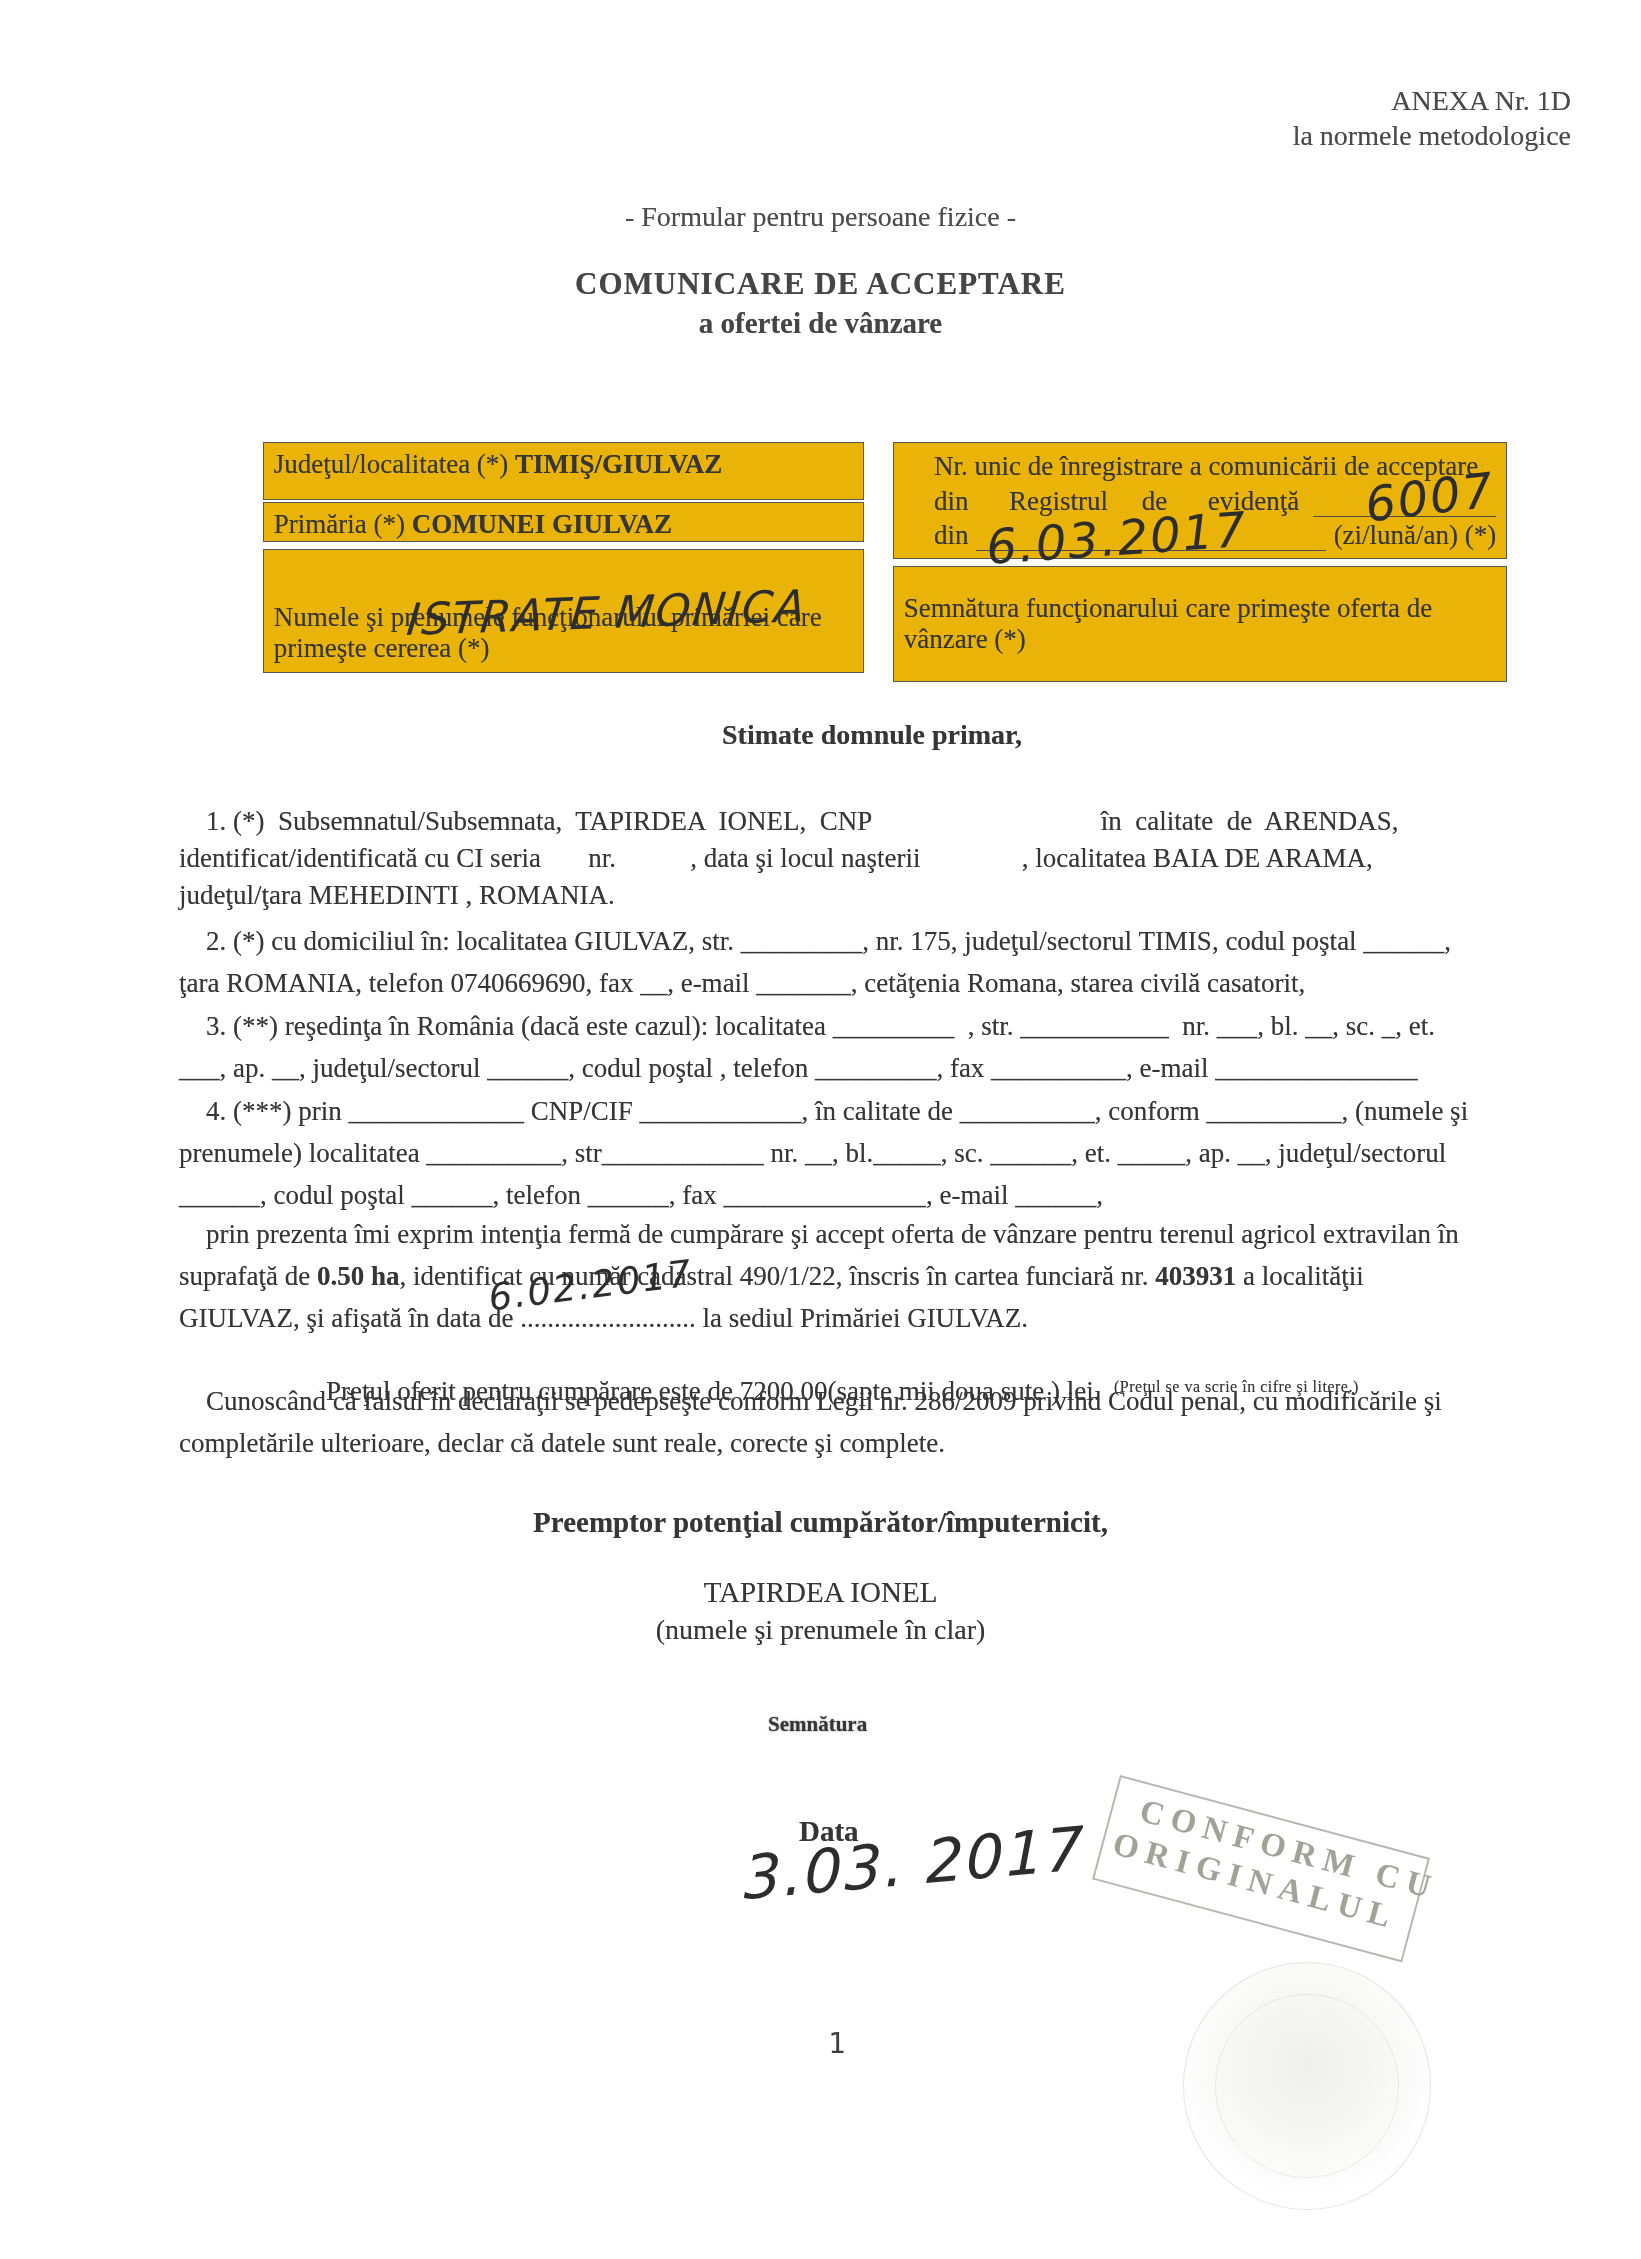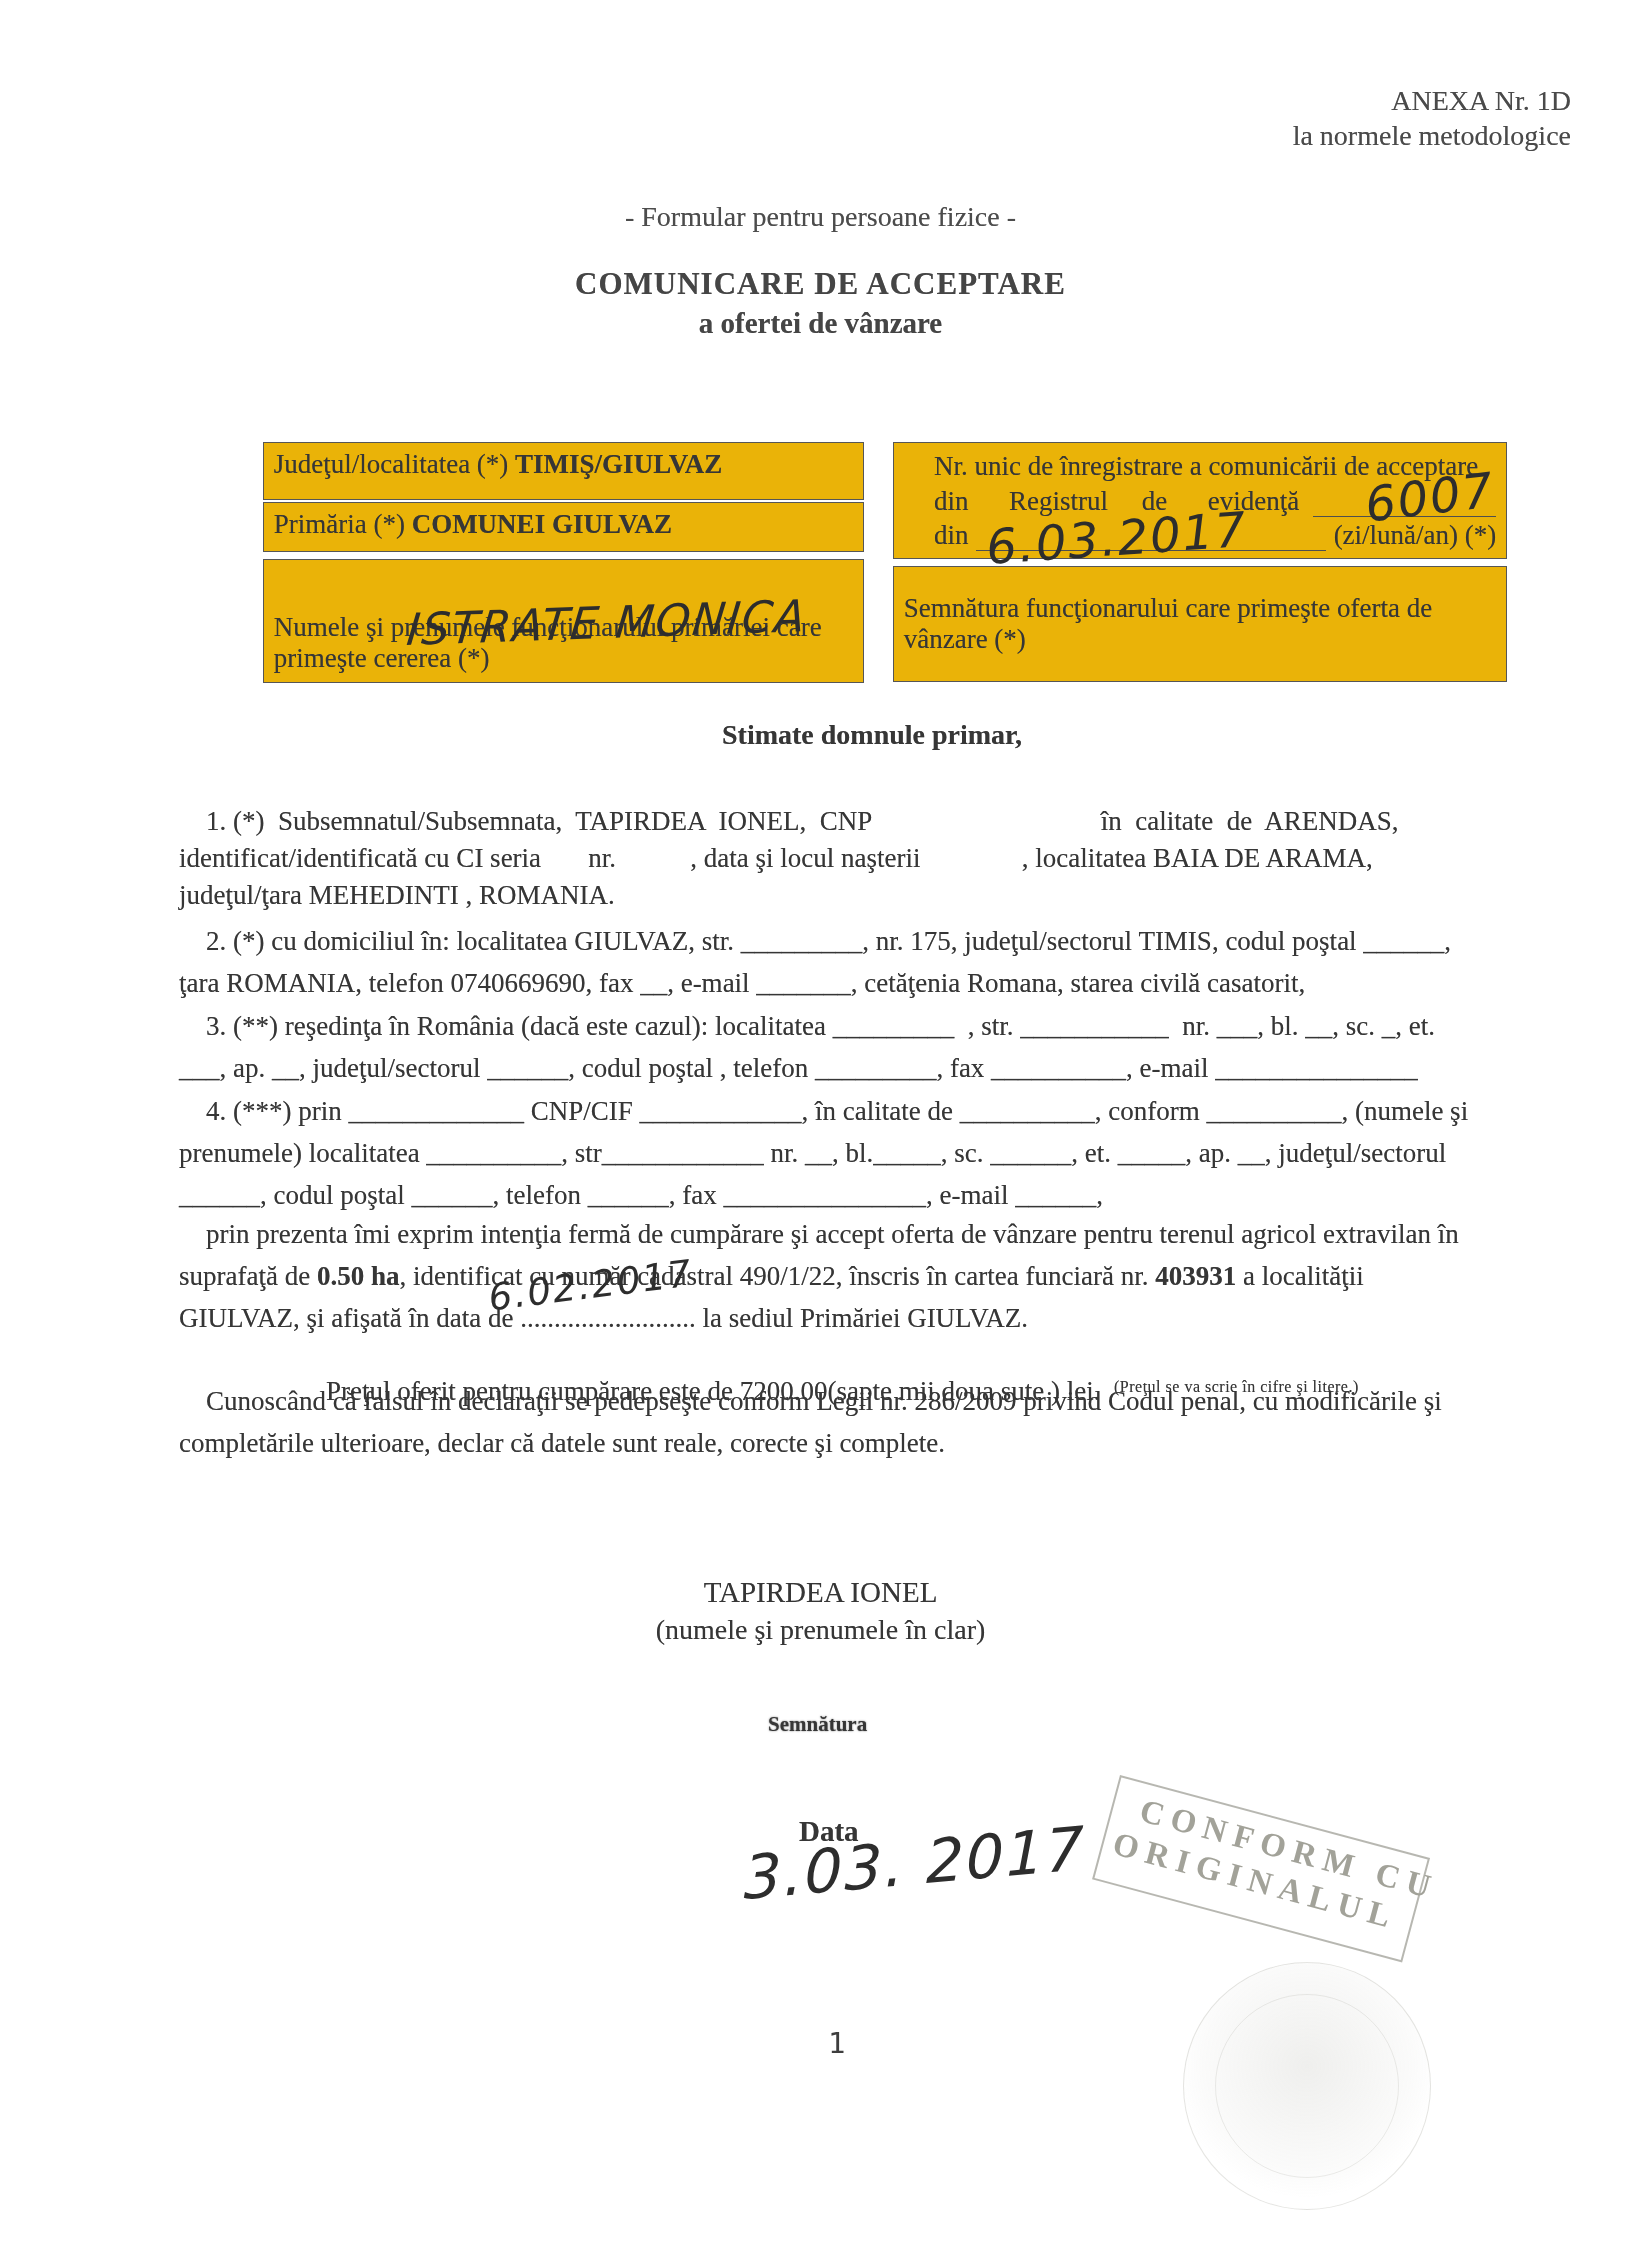--- a/index.html
+++ b/index.html
@@ -19,21 +19,21 @@
   .title1{top:266px;font-size:31px;letter-spacing:1px;color:#454545;}
   .title2{top:307px;font-size:29px;color:#454545;}
 
   
   .htable{left:263px;top:442px;width:1244px;display:flex;}
   .hcol{display:flex;flex-direction:column;}
   .hcol-l{width:601px;margin-right:29px;}
   .hcol-r{width:614px;}
   .hcell{border:1.9px solid #565656;font-size:27px;padding:5.8px 9.7px;box-sizing:border-box;position:relative;background:#eab308;}
   .rowgap2{margin-top:1.9px;} .rowgap6{margin-top:6.8px;}
-  .cell-judet{height:58px;} .cell-prim{height:50px;}
+  .cell-judet{height:58px;} .cell-prim{height:40px;}
   .cell-nume{height:124px;display:flex;flex-direction:column;justify-content:flex-end;padding-bottom:7.7px;}
   .cell-nr{height:117px;padding-top:7.7px;padding-left:40px;}
   .cell-semn{height:116px;display:flex;flex-direction:column;justify-content:center;}
   .r1row{display:flex;align-items:flex-end;margin-top:3.9px;position:relative;}
   .fill-line{flex:1;border-bottom:1.9px solid #4f4f4f;height:25px;position:relative;margin:0 7.7px;}
   .fill-short{flex:1;height:25px;position:relative;border-bottom:1.9px solid #4f4f4f;margin-left:13.5px;}
 
   
   .hw{font-family:"DejaVu Sans",sans-serif;font-style:italic;color:#2d2d2d;letter-spacing:1.9px;text-shadow:none;line-height:1;}
   .hw-name{position:absolute;left:143px;top:41px;font-size:44px;transform:rotate(-2deg) skewX(-8deg);white-space:nowrap;}
@@ -163,20 +163,21 @@
 
   <div class="abs price">
     <span>Preţul oferit pentru cumpărare este de 7200.00(sapte mii doua sute ) lei.  </span><span class="price-note">(Preţul se va scrie în cifre şi litere.)</span>
   </div>
 
   <div class="abs para legal">
       <div>    Cunoscând că falsul în declaraţii se pedepseşte conform Legii nr. 286/2009 privind Codul penal, cu modificările şi</div>
       <div>completările ulterioare, declar că datele sunt reale, corecte şi complete.</div>
     </div>
 
+  <div class="abs center preemptor b">Preemptor potenţial cumpărător/împuternicit,</div>
   <div class="abs center pname">TAPIRDEA IONEL</div>
   <div class="abs center pnote">(numele şi prenumele în clar)</div>
 
   <div class="abs semn-label b">Semnătura</div>
   <div class="abs data-label b">Data</div>
   <span class="abs hw hw-bigdate">3.03. 2017</span>
 
   <div class="abs stamp">
     <div class="s1">CONFORM CU</div>
     <div class="s2">ORIGINALUL</div>

